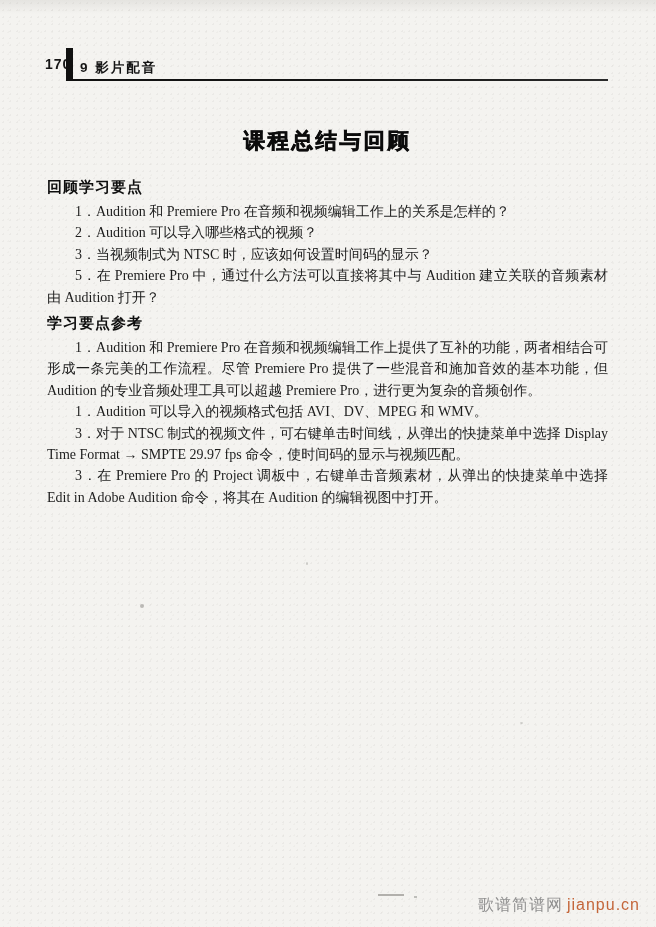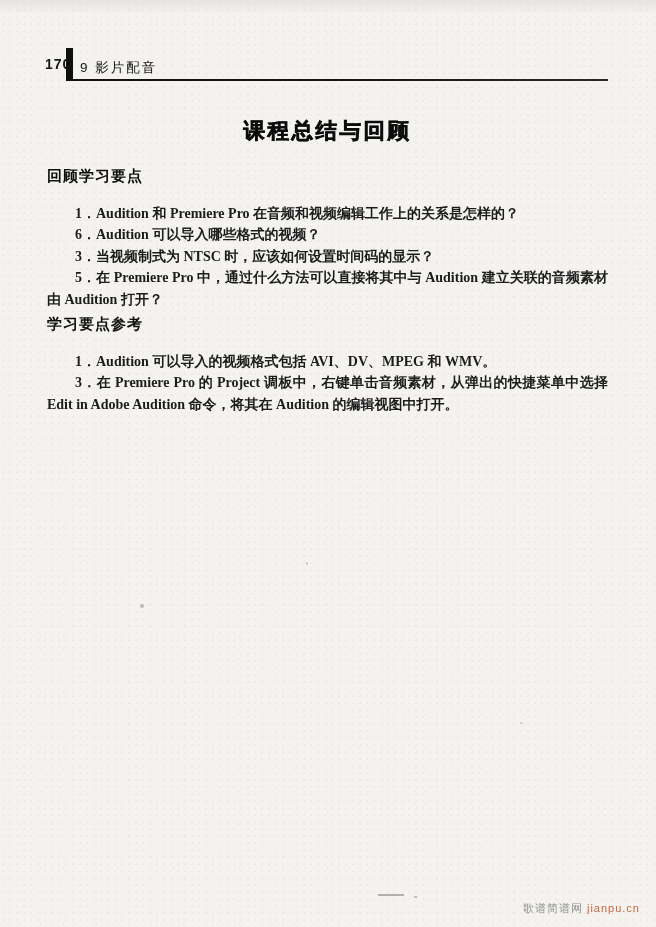--- a/index.html
+++ b/index.html
@@ -44,21 +44,21 @@
     top: 48px;
     width: 7px;
     height: 33px;
     background: #101010;
   }
   .hdr-chapter {
     position: absolute;
     left: 80px;
     top: 59px;
     font-family: "Liberation Sans", "DejaVu Sans", sans-serif;
-    font-weight: normal;
+    font-weight: bold;
     font-size: 13.5px;
     letter-spacing: 2px;
     color: #161616;
   }
   .hdr-rule {
     position: absolute;
     left: 67px;
     top: 79px;
     width: 541px;
     height: 2px;
@@ -67,42 +67,42 @@
 
   
   .content {
     position: absolute;
     top: 0;
     left: 47px;
     width: 561px;
     padding-top: 112px;
   }
   .doc-title {
-    margin: 6px;
+    margin: 16px;
     text-align: center;
     font-family: "Liberation Sans", "DejaVu Sans", sans-serif;
     font-weight: 900;
     font-size: 21.5px;
     line-height: 26px;
     letter-spacing: 2.5px;
     color: #0c0c0c;
     -webkit-text-stroke: 0.6px #0c0c0c;
   }
   .sec-heading {
     margin: 0;
-    font-family: Liberation Mono, monospace;
+    font-family: Liberation Serif, serif;
     font-weight: bold;
     font-size: 15px;
     line-height: 19px;
     letter-spacing: 1px;
     color: #0e0e0e;
   }
   .sec-review .sec-heading { margin-top: 24px; }
   .sec-ref .sec-heading    { margin-top: 6px; }
-  .sec-body { margin-top: 16px; font-weight: bold; }
+  .sec-body { margin-top: 4px; }
   .item {
     margin: 0;
     font-size: 14px;
     line-height: 21.4px;
     text-align: justify;
     text-indent: 2em;
     color: #1c1c1c;
     word-break: break-word;
   }
 
@@ -134,21 +134,21 @@
     background: #6f6d68;
     opacity: 0.4;
   }
 
   
   .watermark {
     position: absolute;
     right: 16px;
     bottom: 11px;
     font-family: "Liberation Sans", "DejaVu Sans", sans-serif;
-    font-size: 11px;
+    font-size: 16px;
     letter-spacing: 1px;
     white-space: nowrap;
     text-align: center;
   }
   .wm-name { color: #909090; }
   .wm-url  { color: #c4663a; margin-left: 4px; }
 </style>
 </head>
 <body>
 
@@ -160,30 +160,32 @@
   <div class="hdr-rule"></div>
 
   <div class="content">
 
     <h1 class="doc-title">课程总结与回顾</h1>
 
     <section class="sec-review">
       <h2 class="sec-heading">回顾学习要点</h2>
       <div class="sec-body">
         <p class="item">1．Audition 和 Premiere Pro 在音频和视频编辑工作上的关系是怎样的？</p>
-        <p class="item">6．Audition 可以导入哪些格式的视频？</p>
+        <p class="item">2．Audition 可以导入哪些格式的视频？</p>
         <p class="item">3．当视频制式为 NTSC 时，应该如何设置时间码的显示？</p>
         <p class="item">5．在 Premiere Pro 中，通过什么方法可以直接将其中与 Audition 建立关联的音频素材由 Audition 打开？</p>
       </div>
     </section>
 
     <section class="sec-ref">
       <h2 class="sec-heading">学习要点参考</h2>
       <div class="sec-body">
+        <p class="item">1．Audition 和 Premiere Pro 在音频和视频编辑工作上提供了互补的功能，两者相结合可形成一条完美的工作流程。尽管 Premiere Pro 提供了一些混音和施加音效的基本功能，但 Audition 的专业音频处理工具可以超越 Premiere Pro，进行更为复杂的音频创作。</p>
         <p class="item">1．Audition 可以导入的视频格式包括 AVI、DV、MPEG 和 WMV。</p>
+        <p class="item">3．对于 NTSC 制式的视频文件，可右键单击时间线，从弹出的快捷菜单中选择 Display Time Format → SMPTE 29.97 fps 命令，使时间码的显示与视频匹配。</p>
         <p class="item">3．在 Premiere Pro 的 Project 调板中，右键单击音频素材，从弹出的快捷菜单中选择 Edit in Adobe Audition 命令，将其在 Audition 的编辑视图中打开。</p>
       </div>
     </section>
 
   </div>
 
   <span class="speckle sp1"></span>
   <span class="speckle sp2"></span>
   <span class="speckle sp3"></span>
   <span class="smudge"></span>

